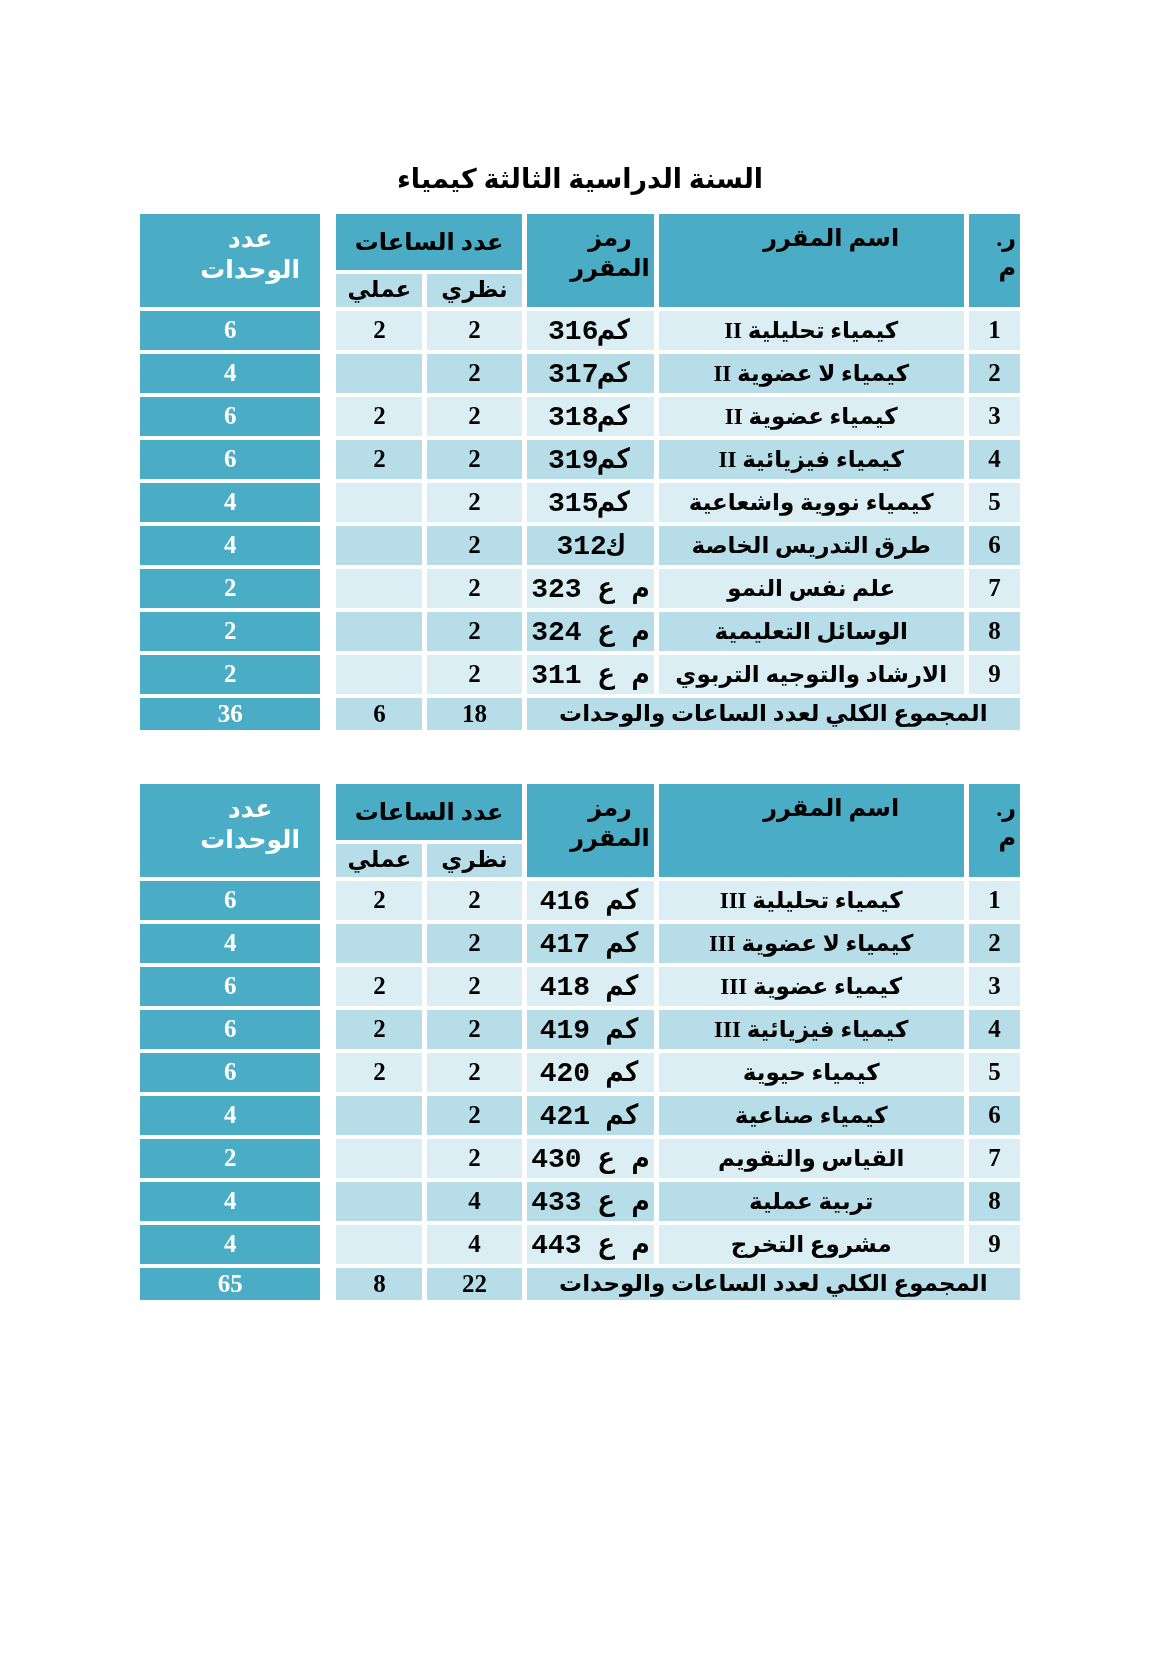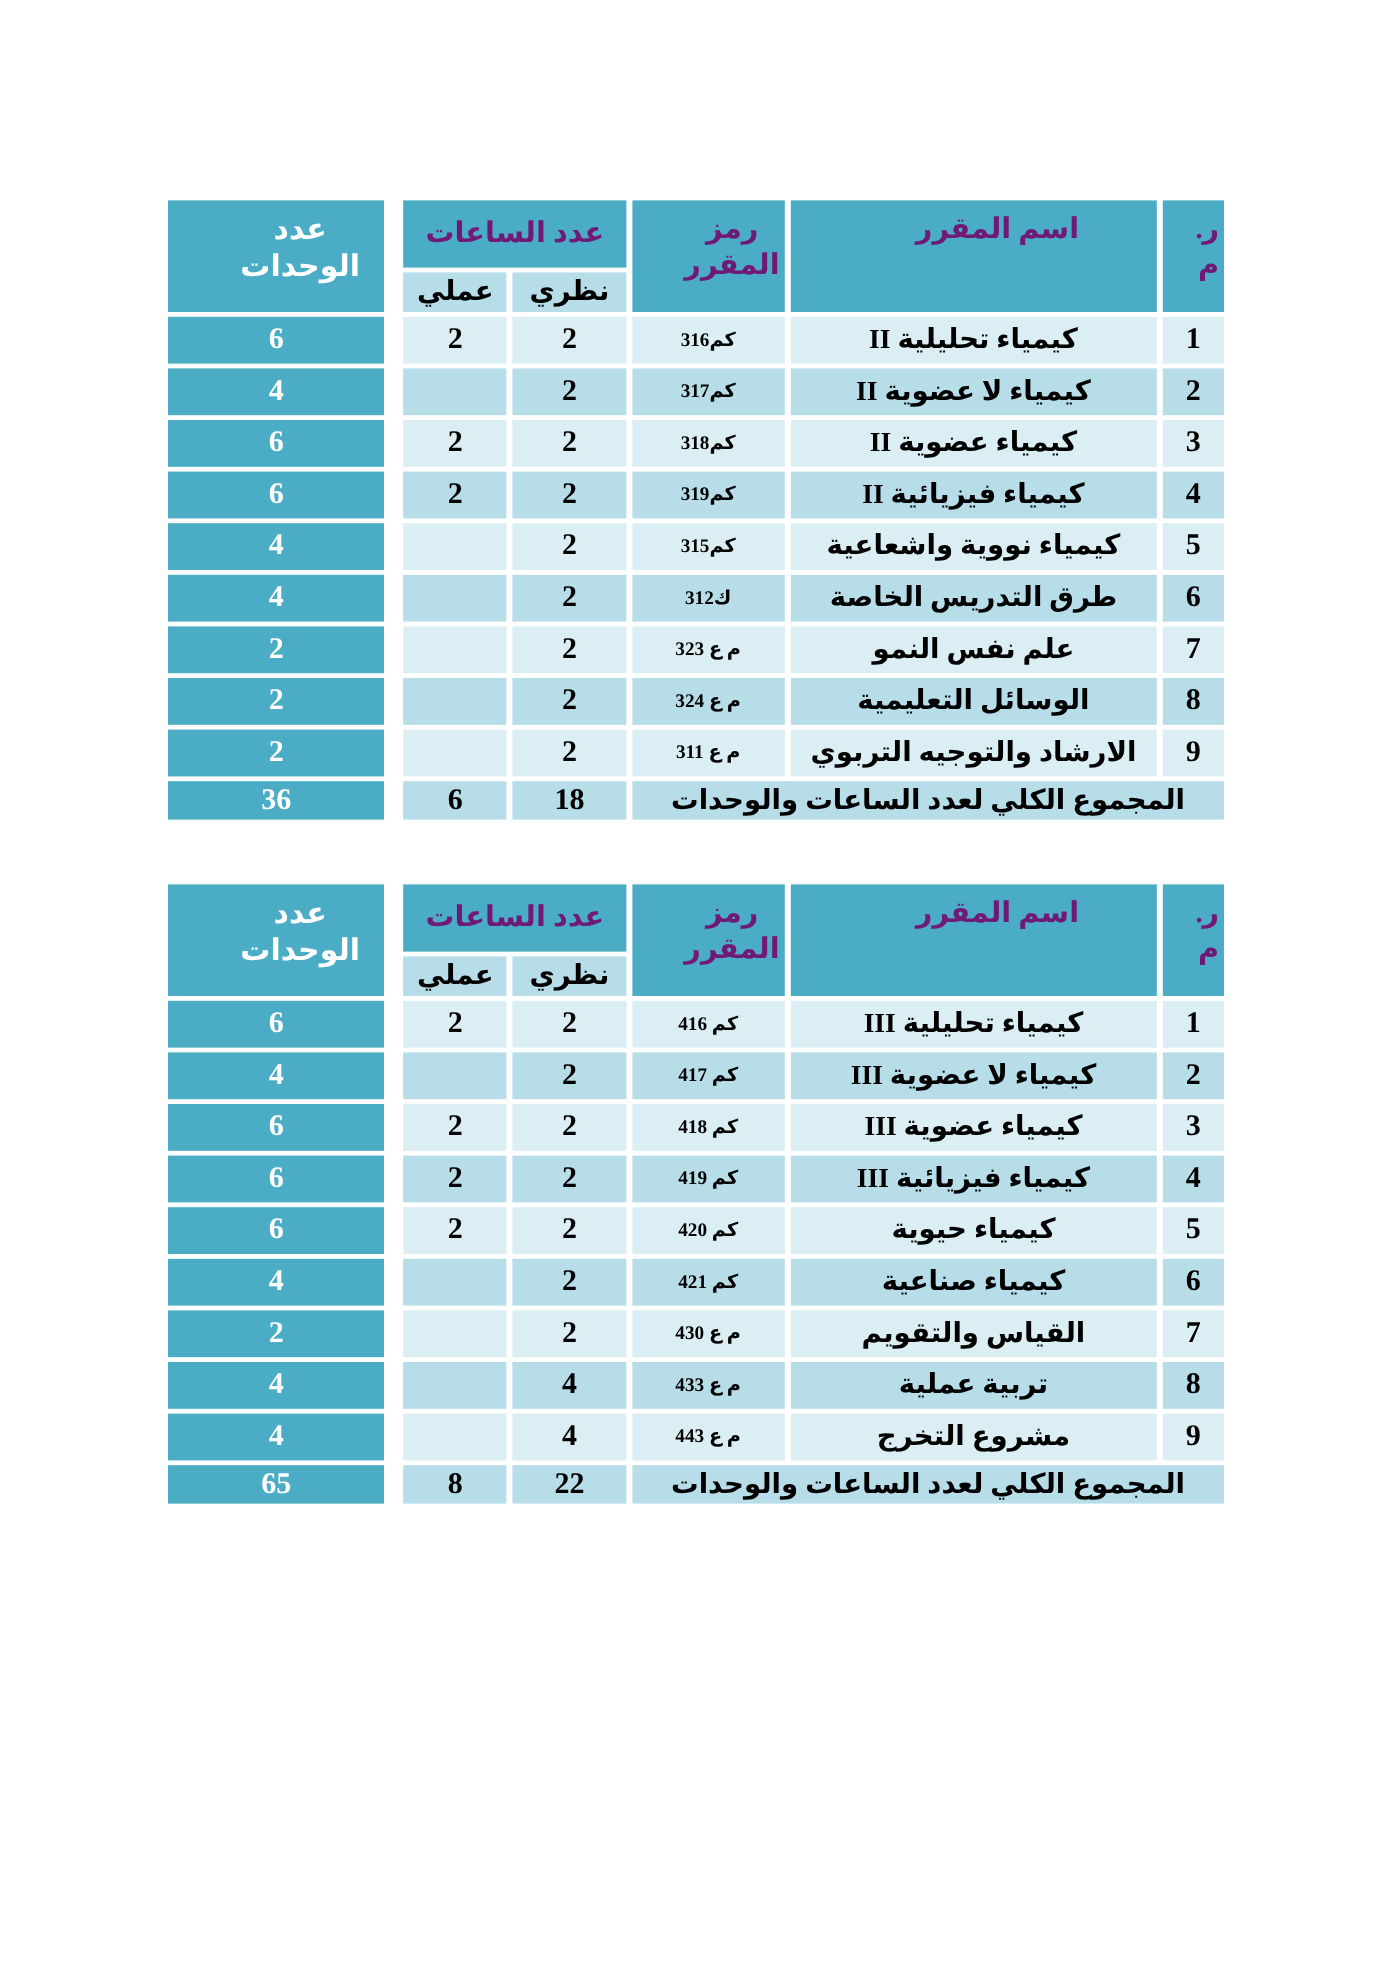--- a/index.html
+++ b/index.html
@@ -50,21 +50,21 @@
 
   th,td{
     padding:2px 4px;
     text-align:center;
     vertical-align:middle;
     font-weight:bold;
     overflow:hidden;
   }
   thead th{
     background:var(--teal);
-    color:#701a75;
+    color:#000000;
     font-size:24px;
     line-height:1.25;
   }
   thead tr.head-main th{ height:56px; }
   thead th.rowspan2{ vertical-align:top; padding-top:9px;padding-left:44px; }
   thead tr.head-sub th{
     background:var(--rowdark);
     color:var(--ink);
     height:24px;
     font-size:23px;
@@ -76,33 +76,165 @@
   tbody td{ height:39px; font-size:24px; }
   tbody tr:nth-child(odd)  td{ background:var(--rowlight); }
   tbody tr:nth-child(even) td{ background:var(--rowdark); }
   td.units-cell, th.units-head{
     background:var(--teal) !important;
     color:#fff;
     font-size:25px;
   }
   td.num-cell{ font-size:25px; }
   td.name-cell{ font-size:23px; }
-  td.code-cell{ font-size:16px; }
+  td.code-cell{ font-size:28px;font-family:Liberation Mono, monospace; }
   tfoot td{
     background:var(--rowdark);
     height:31px;
     font-size:23px;
   }
   .serial-line{ display:block; }
 </style>
 </head>
 <body>
 
 <div class="page">
   <div id="tables-root">
+  <section class="year-section">
+    <h2 class="table-title">السنة الدراسية الثالثة كيمياء</h2>
+    <table class="course-table">
+      <colgroup>
+        <col class="c-serial">
+            <col class="c-name">
+            <col class="c-code">
+        <col class="c-theo">
+            <col class="c-prac">
+            <col class="c-gap">
+            <col class="c-units">
+      </colgroup>
+      <thead>
+        <tr class="head-main">
+          <th rowspan="2" class="rowspan2">
+            <span class="serial-line">ر.</span>
+            <span class="serial-line">م</span>
+          </th>
+          <th rowspan="2" class="rowspan2">اسم المقرر</th>
+          <th rowspan="2" class="rowspan2">رمز المقرر</th>
+          <th colspan="2">عدد الساعات</th>
+          <th rowspan="2" class="gap-cell"></th>
+          <th rowspan="2" class="rowspan2 units-head">عدد الوحدات</th>
+        </tr>
+        <tr class="head-sub">
+          <th>نظري</th>
+          <th>عملي</th>
+        </tr>
+      </thead>
+      <tbody>
+  <tr>
+    <td class="num-cell">1</td>
+    <td class="name-cell">كيمياء تحليلية II</td>
+    <td class="code-cell">كم316</td>
+    <td class="num-cell">2</td>
+    <td class="num-cell">2</td>
+    <td class="gap-cell"></td>
+    <td class="units-cell">6</td>
+  </tr>
+
+  <tr>
+    <td class="num-cell">2</td>
+    <td class="name-cell">كيمياء لا عضوية II</td>
+    <td class="code-cell">كم317</td>
+    <td class="num-cell">2</td>
+    <td class="num-cell"></td>
+    <td class="gap-cell"></td>
+    <td class="units-cell">4</td>
+  </tr>
+
+  <tr>
+    <td class="num-cell">3</td>
+    <td class="name-cell">كيمياء عضوية II</td>
+    <td class="code-cell">كم318</td>
+    <td class="num-cell">2</td>
+    <td class="num-cell">2</td>
+    <td class="gap-cell"></td>
+    <td class="units-cell">6</td>
+  </tr>
+
+  <tr>
+    <td class="num-cell">4</td>
+    <td class="name-cell">كيمياء فيزيائية II</td>
+    <td class="code-cell">كم319</td>
+    <td class="num-cell">2</td>
+    <td class="num-cell">2</td>
+    <td class="gap-cell"></td>
+    <td class="units-cell">6</td>
+  </tr>
+
+  <tr>
+    <td class="num-cell">5</td>
+    <td class="name-cell">كيمياء نووية واشعاعية</td>
+    <td class="code-cell">كم315</td>
+    <td class="num-cell">2</td>
+    <td class="num-cell"></td>
+    <td class="gap-cell"></td>
+    <td class="units-cell">4</td>
+  </tr>
+
+  <tr>
+    <td class="num-cell">6</td>
+    <td class="name-cell">طرق التدريس الخاصة</td>
+    <td class="code-cell">ك312</td>
+    <td class="num-cell">2</td>
+    <td class="num-cell"></td>
+    <td class="gap-cell"></td>
+    <td class="units-cell">4</td>
+  </tr>
+
+  <tr>
+    <td class="num-cell">7</td>
+    <td class="name-cell">علم نفس النمو</td>
+    <td class="code-cell">م ع 323</td>
+    <td class="num-cell">2</td>
+    <td class="num-cell"></td>
+    <td class="gap-cell"></td>
+    <td class="units-cell">2</td>
+  </tr>
+
+  <tr>
+    <td class="num-cell">8</td>
+    <td class="name-cell">الوسائل التعليمية</td>
+    <td class="code-cell">م ع 324</td>
+    <td class="num-cell">2</td>
+    <td class="num-cell"></td>
+    <td class="gap-cell"></td>
+    <td class="units-cell">2</td>
+  </tr>
+
+  <tr>
+    <td class="num-cell">9</td>
+    <td class="name-cell">الارشاد والتوجيه التربوي</td>
+    <td class="code-cell">م ع 311</td>
+    <td class="num-cell">2</td>
+    <td class="num-cell"></td>
+    <td class="gap-cell"></td>
+    <td class="units-cell">2</td>
+  </tr>
+</tbody>
+      <tfoot>
+        <tr>
+          <td colspan="3">المجموع الكلي لعدد الساعات والوحدات</td>
+          <td class="num-cell">18</td>
+          <td class="num-cell">6</td>
+          <td class="gap-cell"></td>
+          <td class="units-cell">36</td>
+        </tr>
+      </tfoot>
+    </table>
+  </section>
+
   <section class="year-section">
     <table class="course-table">
       <colgroup>
         <col class="c-serial">
             <col class="c-name">
             <col class="c-code">
         <col class="c-theo">
             <col class="c-prac">
             <col class="c-gap">
             <col class="c-units">
@@ -120,151 +252,20 @@
           <th rowspan="2" class="rowspan2 units-head">عدد الوحدات</th>
         </tr>
         <tr class="head-sub">
           <th>نظري</th>
           <th>عملي</th>
         </tr>
       </thead>
       <tbody>
   <tr>
     <td class="num-cell">1</td>
-    <td class="name-cell">كيمياء تحليلية II</td>
-    <td class="code-cell">كم316</td>
-    <td class="num-cell">2</td>
-    <td class="num-cell">2</td>
-    <td class="gap-cell"></td>
-    <td class="units-cell">6</td>
-  </tr>
-
-  <tr>
-    <td class="num-cell">2</td>
-    <td class="name-cell">كيمياء لا عضوية II</td>
-    <td class="code-cell">كم317</td>
-    <td class="num-cell">2</td>
-    <td class="num-cell"></td>
-    <td class="gap-cell"></td>
-    <td class="units-cell">4</td>
-  </tr>
-
-  <tr>
-    <td class="num-cell">3</td>
-    <td class="name-cell">كيمياء عضوية II</td>
-    <td class="code-cell">كم318</td>
-    <td class="num-cell">2</td>
-    <td class="num-cell">2</td>
-    <td class="gap-cell"></td>
-    <td class="units-cell">6</td>
-  </tr>
-
-  <tr>
-    <td class="num-cell">4</td>
-    <td class="name-cell">كيمياء فيزيائية II</td>
-    <td class="code-cell">كم319</td>
-    <td class="num-cell">2</td>
-    <td class="num-cell">2</td>
-    <td class="gap-cell"></td>
-    <td class="units-cell">6</td>
-  </tr>
-
-  <tr>
-    <td class="num-cell">5</td>
-    <td class="name-cell">كيمياء نووية واشعاعية</td>
-    <td class="code-cell">كم315</td>
-    <td class="num-cell">2</td>
-    <td class="num-cell"></td>
-    <td class="gap-cell"></td>
-    <td class="units-cell">4</td>
-  </tr>
-
-  <tr>
-    <td class="num-cell">6</td>
-    <td class="name-cell">طرق التدريس الخاصة</td>
-    <td class="code-cell">ك312</td>
-    <td class="num-cell">2</td>
-    <td class="num-cell"></td>
-    <td class="gap-cell"></td>
-    <td class="units-cell">4</td>
-  </tr>
-
-  <tr>
-    <td class="num-cell">7</td>
-    <td class="name-cell">علم نفس النمو</td>
-    <td class="code-cell">م ع 323</td>
-    <td class="num-cell">2</td>
-    <td class="num-cell"></td>
-    <td class="gap-cell"></td>
-    <td class="units-cell">2</td>
-  </tr>
-
-  <tr>
-    <td class="num-cell">8</td>
-    <td class="name-cell">الوسائل التعليمية</td>
-    <td class="code-cell">م ع 324</td>
-    <td class="num-cell">2</td>
-    <td class="num-cell"></td>
-    <td class="gap-cell"></td>
-    <td class="units-cell">2</td>
-  </tr>
-
-  <tr>
-    <td class="num-cell">9</td>
-    <td class="name-cell">الارشاد والتوجيه التربوي</td>
-    <td class="code-cell">م ع 311</td>
-    <td class="num-cell">2</td>
-    <td class="num-cell"></td>
-    <td class="gap-cell"></td>
-    <td class="units-cell">2</td>
-  </tr>
-</tbody>
-      <tfoot>
-        <tr>
-          <td colspan="3">المجموع الكلي لعدد الساعات والوحدات</td>
-          <td class="num-cell">18</td>
-          <td class="num-cell">6</td>
-          <td class="gap-cell"></td>
-          <td class="units-cell">36</td>
-        </tr>
-      </tfoot>
-    </table>
-  </section>
-
-  <section class="year-section">
-    <table class="course-table">
-      <colgroup>
-        <col class="c-serial">
-            <col class="c-name">
-            <col class="c-code">
-        <col class="c-theo">
-            <col class="c-prac">
-            <col class="c-gap">
-            <col class="c-units">
-      </colgroup>
-      <thead>
-        <tr class="head-main">
-          <th rowspan="2" class="rowspan2">
-            <span class="serial-line">ر.</span>
-            <span class="serial-line">م</span>
-          </th>
-          <th rowspan="2" class="rowspan2">اسم المقرر</th>
-          <th rowspan="2" class="rowspan2">رمز المقرر</th>
-          <th colspan="2">عدد الساعات</th>
-          <th rowspan="2" class="gap-cell"></th>
-          <th rowspan="2" class="rowspan2 units-head">عدد الوحدات</th>
-        </tr>
-        <tr class="head-sub">
-          <th>نظري</th>
-          <th>عملي</th>
-        </tr>
-      </thead>
-      <tbody>
-  <tr>
-    <td class="num-cell">1</td>
     <td class="name-cell">كيمياء تحليلية III</td>
     <td class="code-cell">كم 416</td>
     <td class="num-cell">2</td>
     <td class="num-cell">2</td>
     <td class="gap-cell"></td>
     <td class="units-cell">6</td>
   </tr>
 
   <tr>
     <td class="num-cell">2</td>

